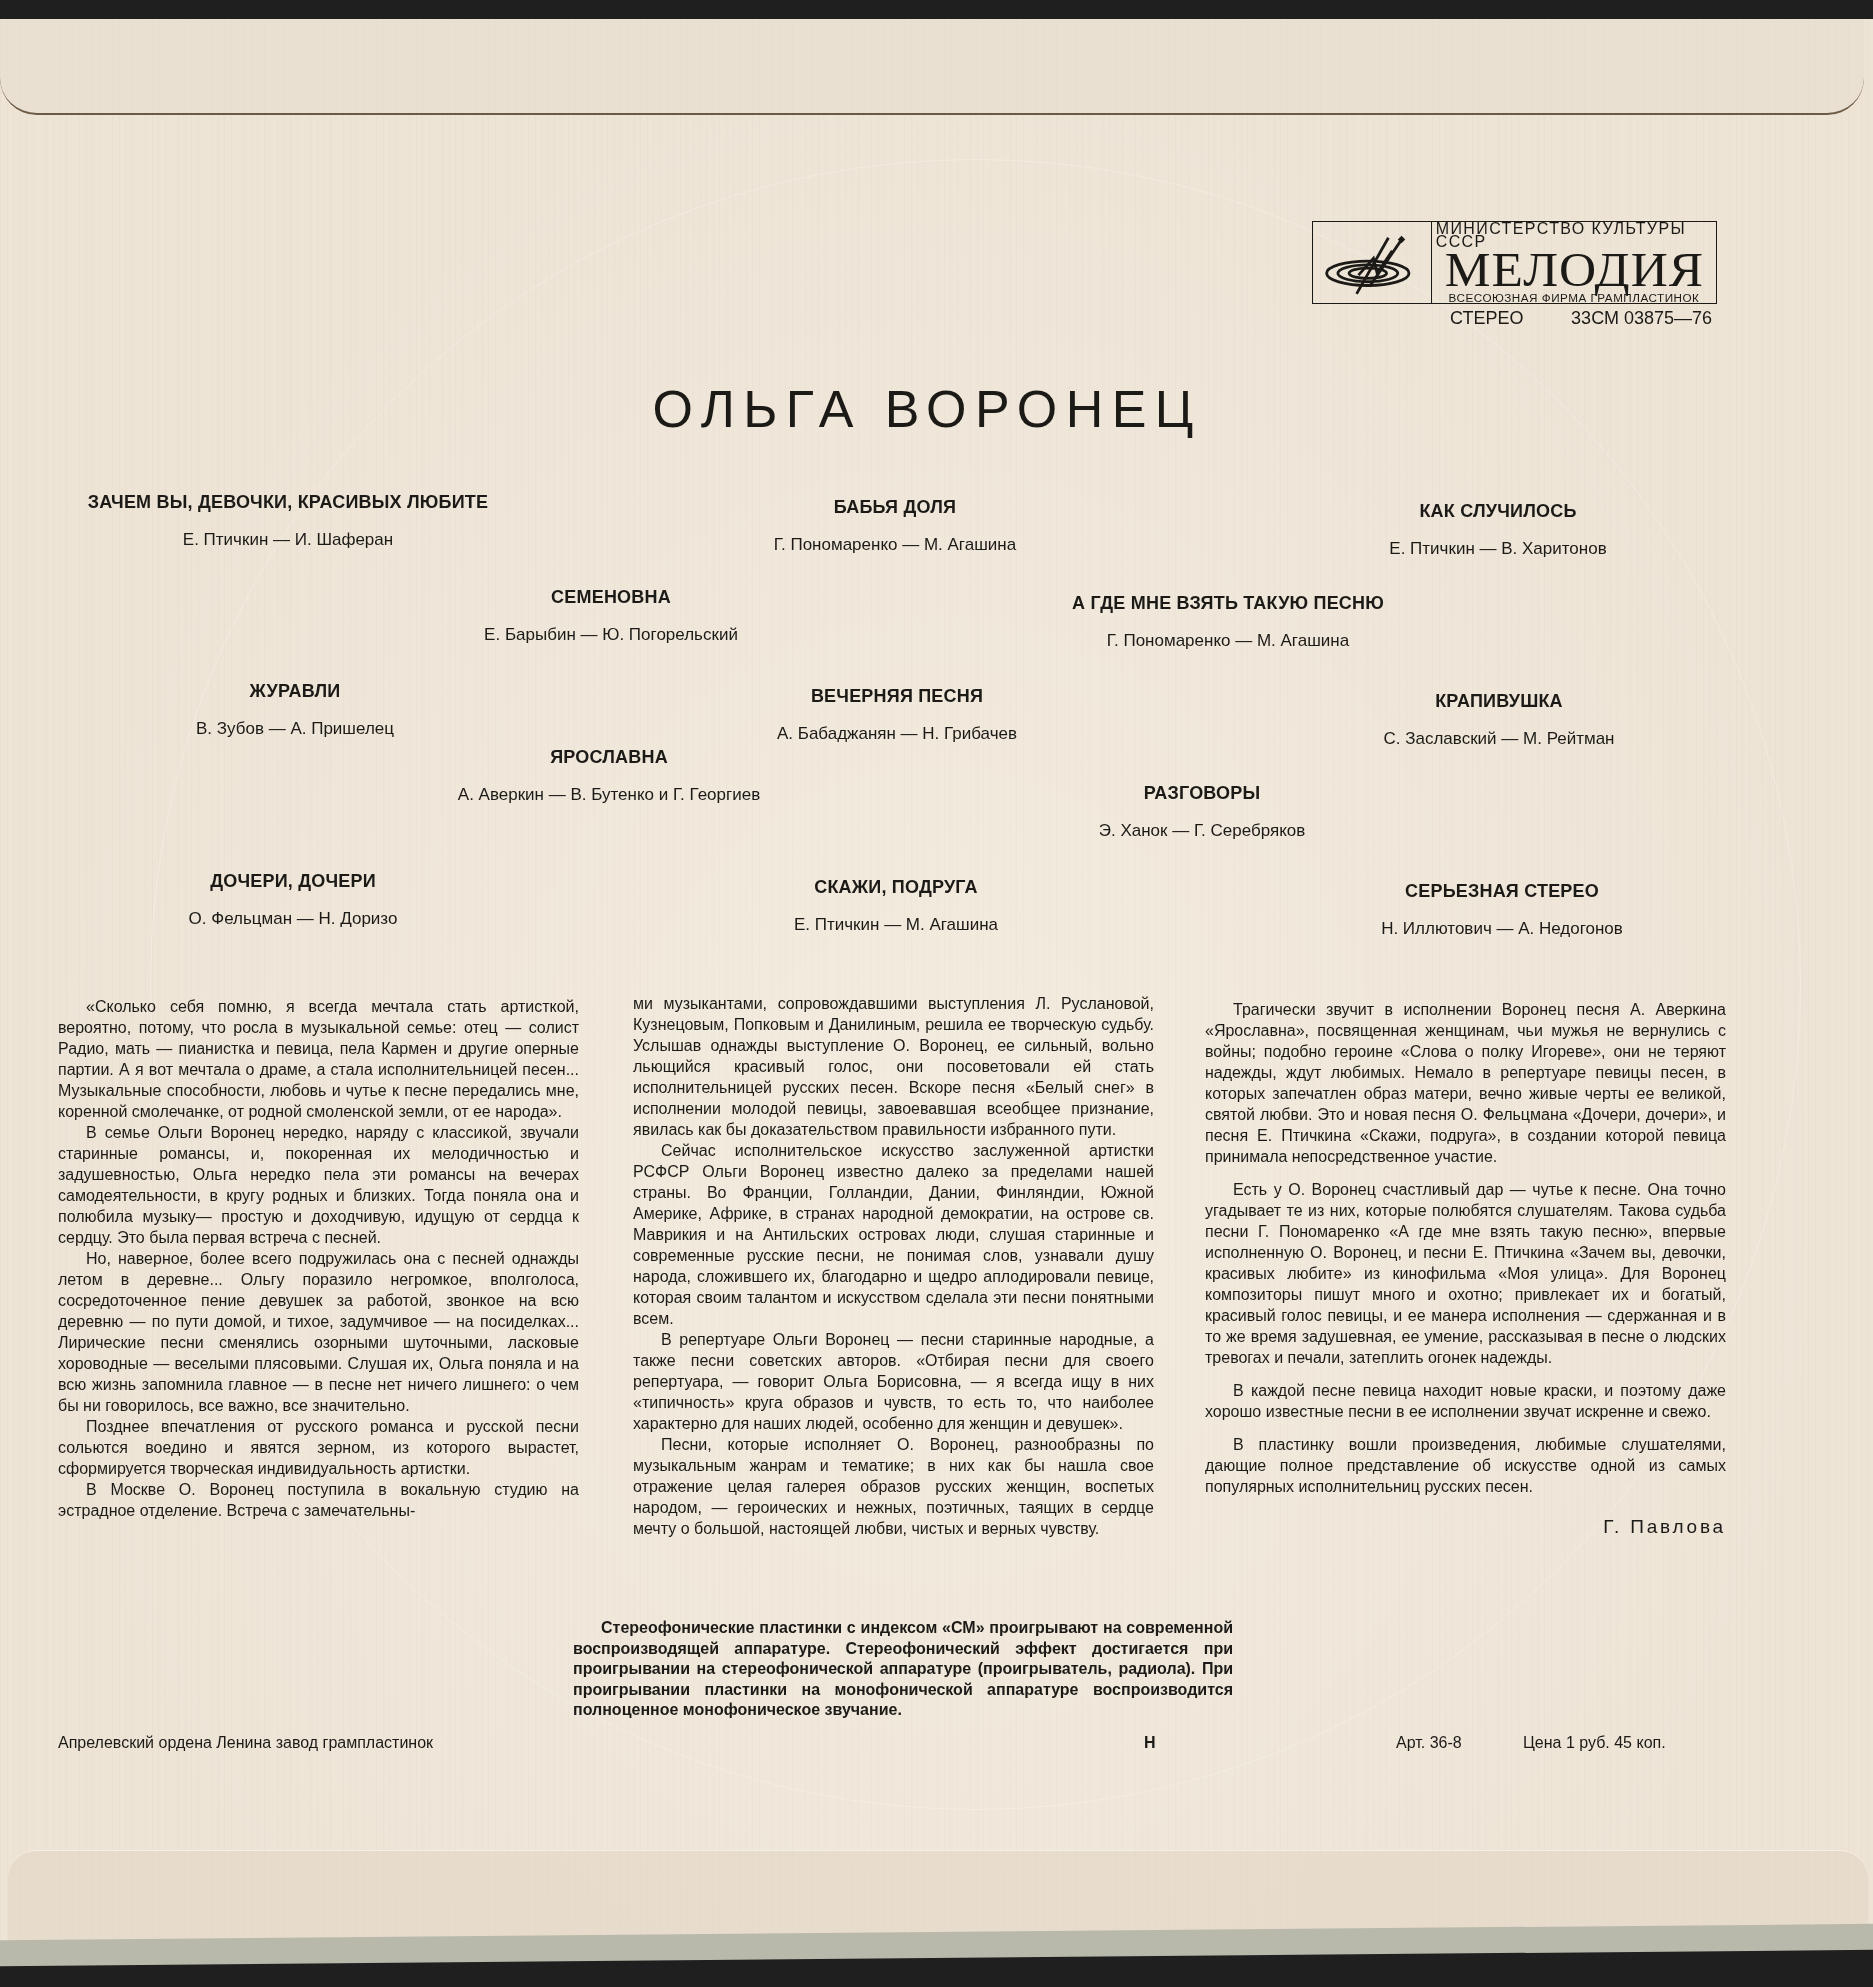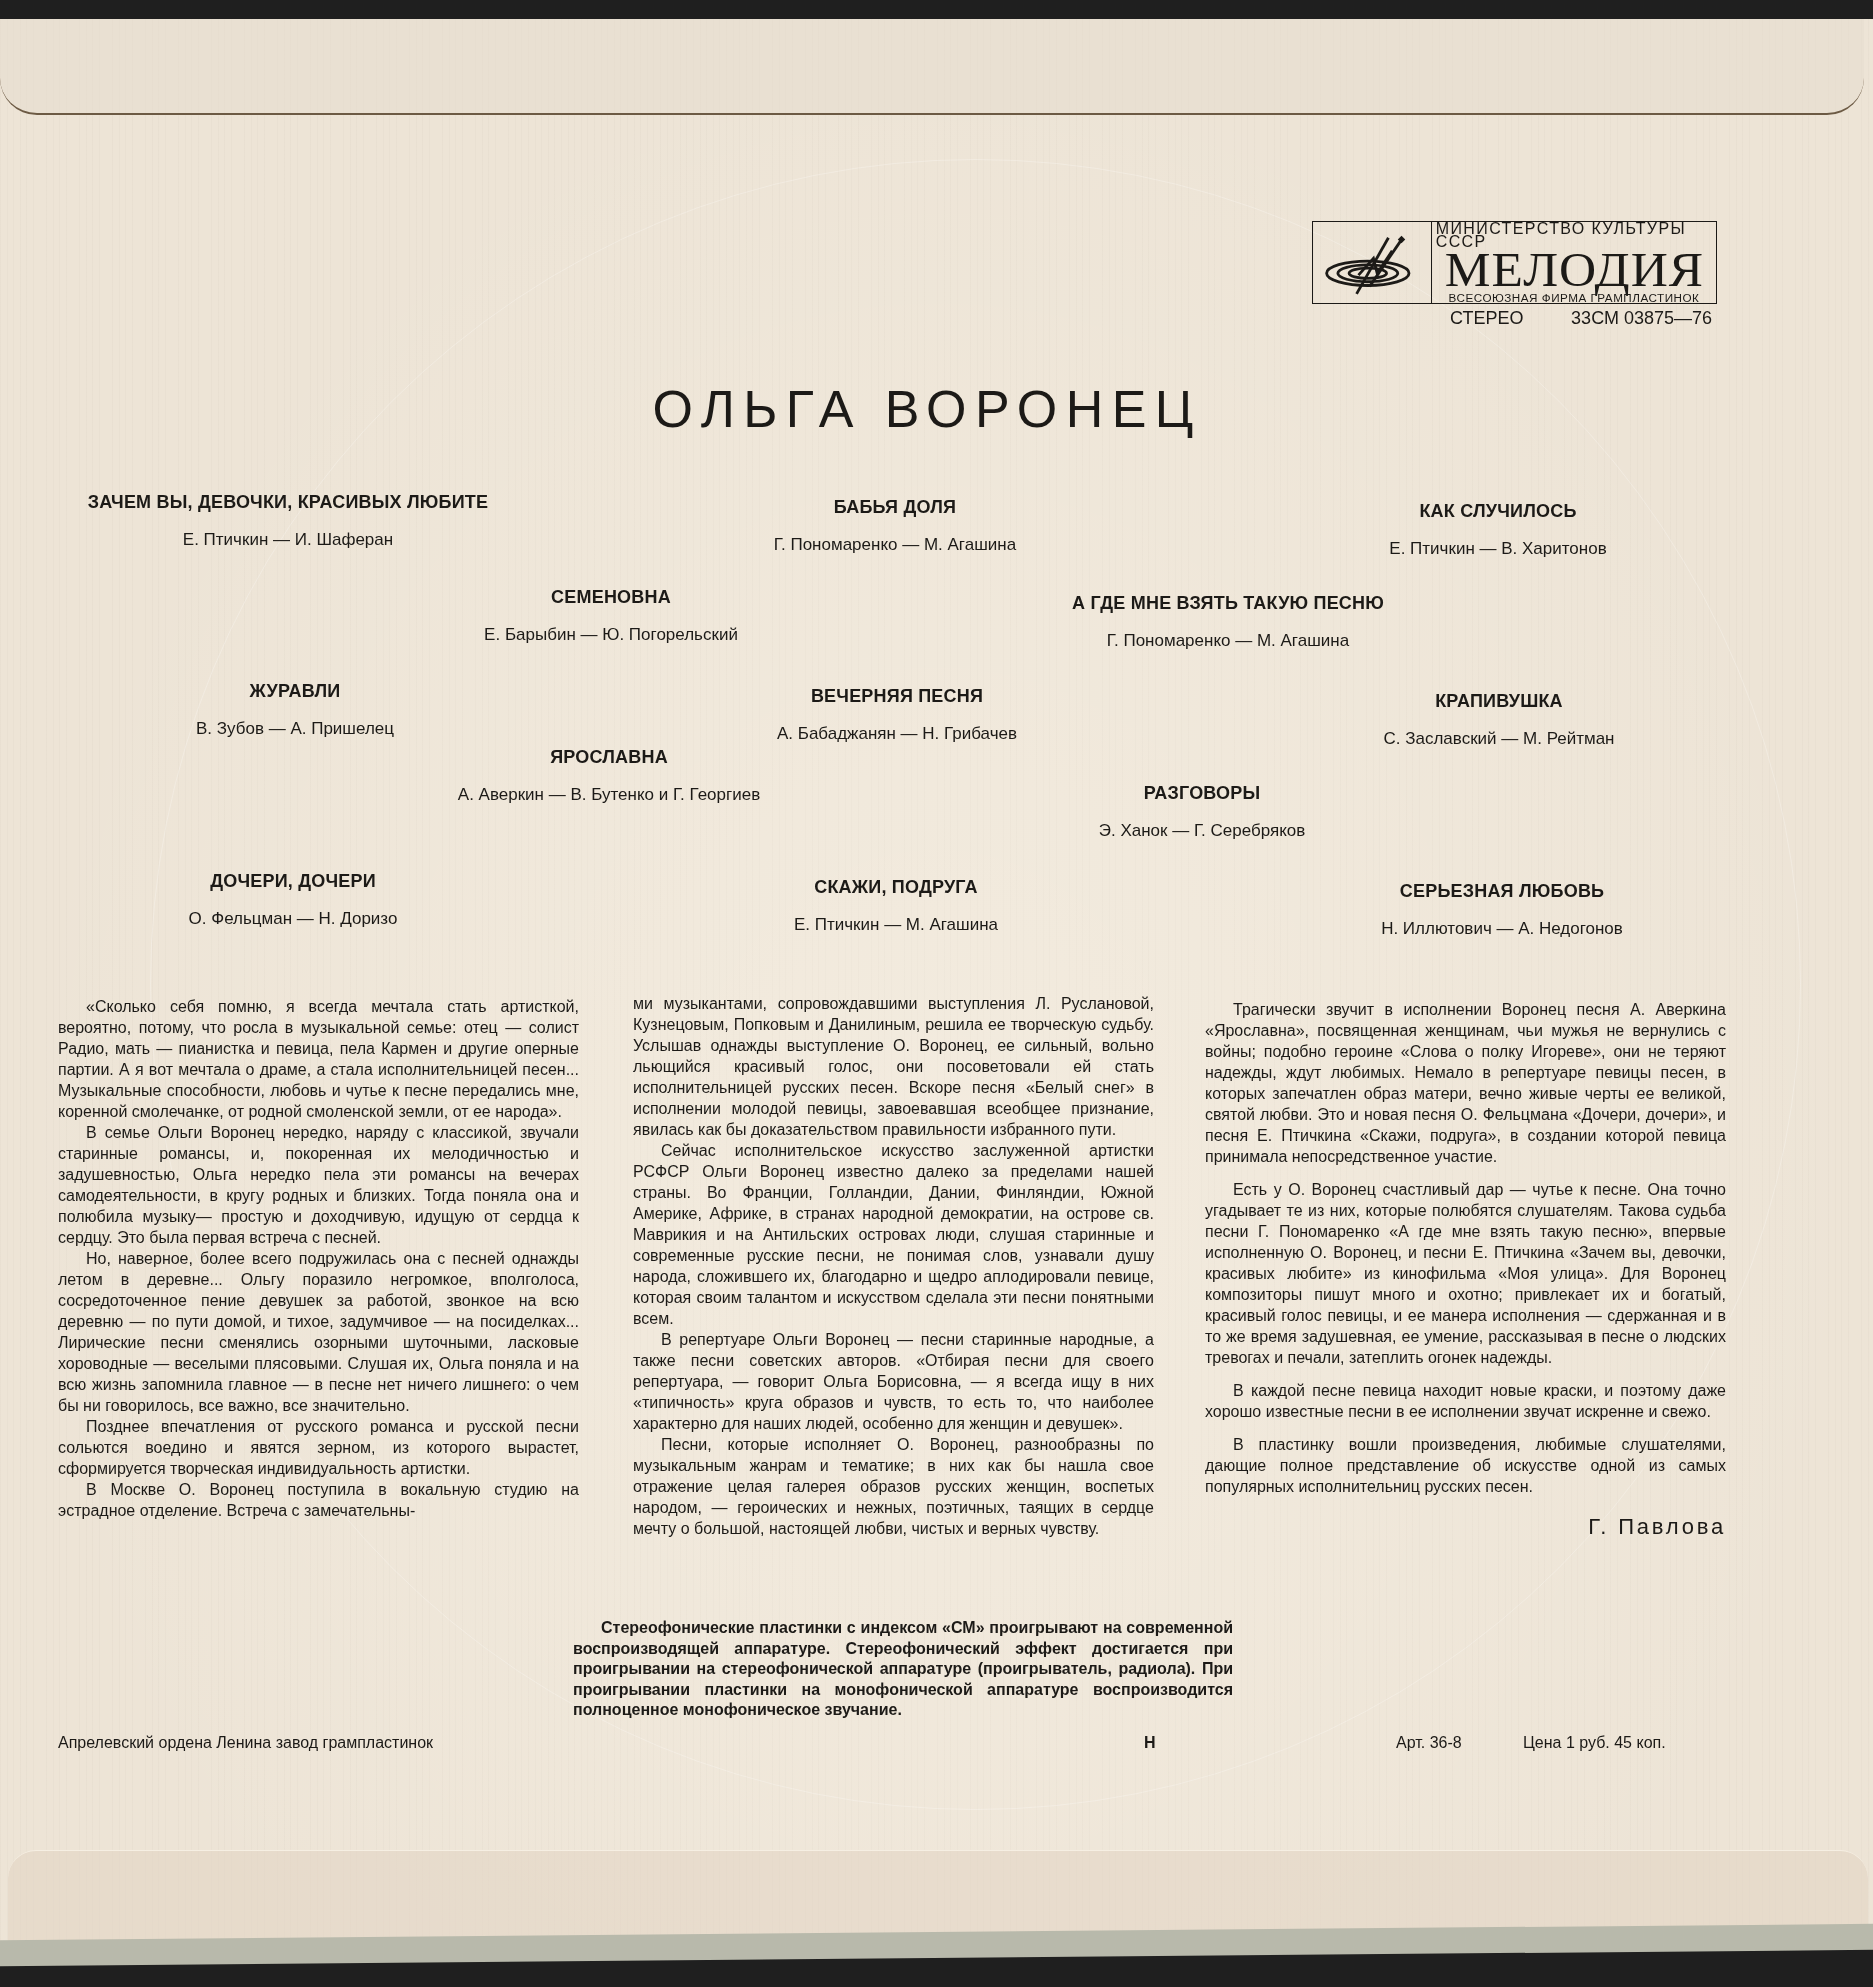--- a/index.html
+++ b/index.html
@@ -70,21 +70,21 @@
     .song-authors { font-size: 17px; margin-top: 17px; }
 
     
     .col {
       position: absolute; top: 996px; width: 521px;
       font-size: 16px; line-height: 21px; text-align: justify;
       hyphens: manual;
     }
     .col p { margin: 0; text-indent: 28px; }
     .col .gap { margin-top: 12px; }
-    .signature { text-align: right; margin-top: 19px; letter-spacing: 2.8px; font-size: 22px; }
+    .signature { text-align: right; margin-top: 19px; letter-spacing: 2.8px; font-size: 19px; }
 
     .stereo-note {
       position: absolute; left: 573px; top: 1618px; width: 660px;
       font-size: 16px; line-height: 20.6px; font-weight: bold; text-align: justify;
     }
     .stereo-note p { margin: 0; text-indent: 28px; }
 
     .footer-factory { position: absolute; left: 58px; top: 1734px; font-size: 16px; }
     .footer-n { position: absolute; left: 1144px; top: 1734px; font-size: 16px; font-weight: bold; }
     .footer-art { position: absolute; left: 1396px; top: 1734px; font-size: 16px; }
@@ -166,21 +166,21 @@
 </div>
 <div class="song" style="left:293px; top:871px;">
   <div class="song-title">ДОЧЕРИ, ДОЧЕРИ</div>
   <div class="song-authors">О. Фельцман — Н. Доризо</div>
 </div>
 <div class="song" style="left:896px; top:877px;text-align:center;">
   <div class="song-title">СКАЖИ, ПОДРУГА</div>
   <div class="song-authors">Е. Птичкин — М. Агашина</div>
 </div>
 <div class="song" style="left:1502px; top:881px;">
-  <div class="song-title">СЕРЬЕЗНАЯ ЛЮБОВЬ</div>
+  <div class="song-title">СЕРЬЕЗНАЯ СТЕРЕО</div>
   <div class="song-authors">Н. Иллютович — А. Недогонов</div>
 </div>
 
 <div class="col" style="left:58px;">
   <p>«Сколько себя помню, я всегда мечтала стать артисткой, вероятно, потому, что росла в музыкальной семье: отец — солист Радио, мать — пианистка и певица, пела Кармен и другие оперные партии. А я вот мечтала о драме, а стала исполнительницей песен... Музыкальные способности, любовь и чутье к песне передались мне, коренной смолечанке, от родной смоленской земли, от ее народа».</p>
   <p>В семье Ольги Воронец нередко, наряду с классикой, звучали старинные романсы, и, покоренная их мелодичностью и задушевностью, Ольга нередко пела эти романсы на вечерах самодеятельности, в кругу родных и близких. Тогда поняла она и полюбила музыку— простую и доходчивую, идущую от сердца к сердцу. Это была первая встреча с песней.</p>
   <p>Но, наверное, более всего подружилась она с песней однажды летом в деревне... Ольгу поразило негромкое, вполголоса, сосредоточенное пение девушек за работой, звонкое на всю деревню — по пути домой, и тихое, задумчивое — на посиделках... Лирические песни сменялись озорными шуточными, ласковые хороводные — веселыми плясовыми. Слушая их, Ольга поняла и на всю жизнь запомнила главное — в песне нет ничего лишнего: о чем бы ни говорилось, все важно, все значительно.</p>
   <p>Позднее впечатления от русского романса и русской песни сольются воедино и явятся зерном, из которого вырастет, сформируется творческая индивидуальность артистки.</p>
   <p>В Москве О. Воронец поступила в вокальную студию на эстрадное отделение. Встреча с замечательны-</p>
 </div>

